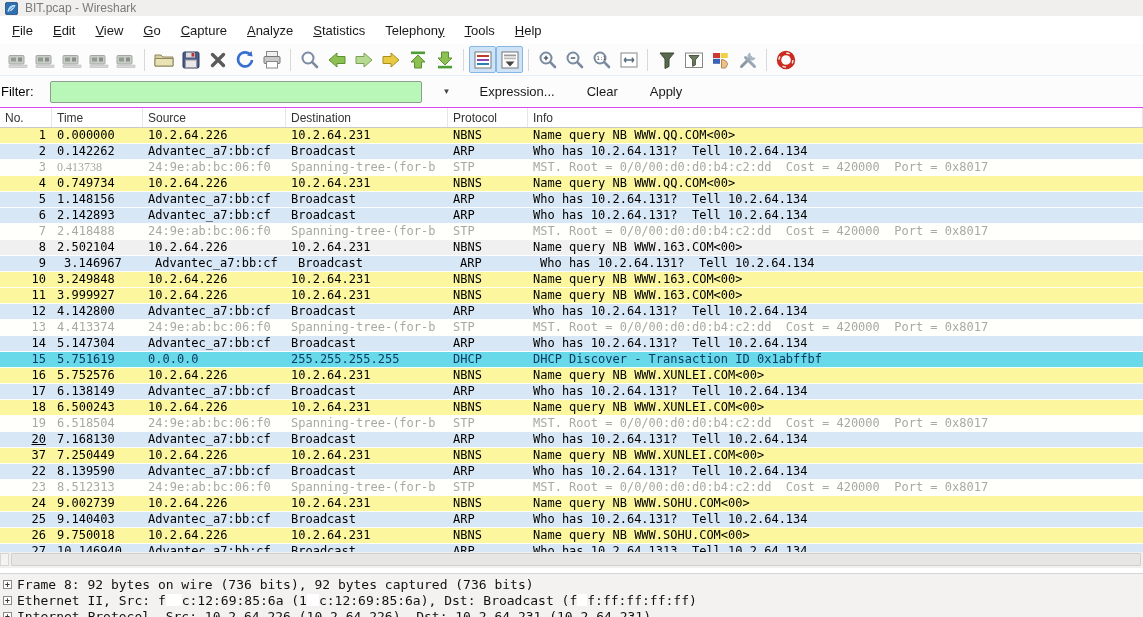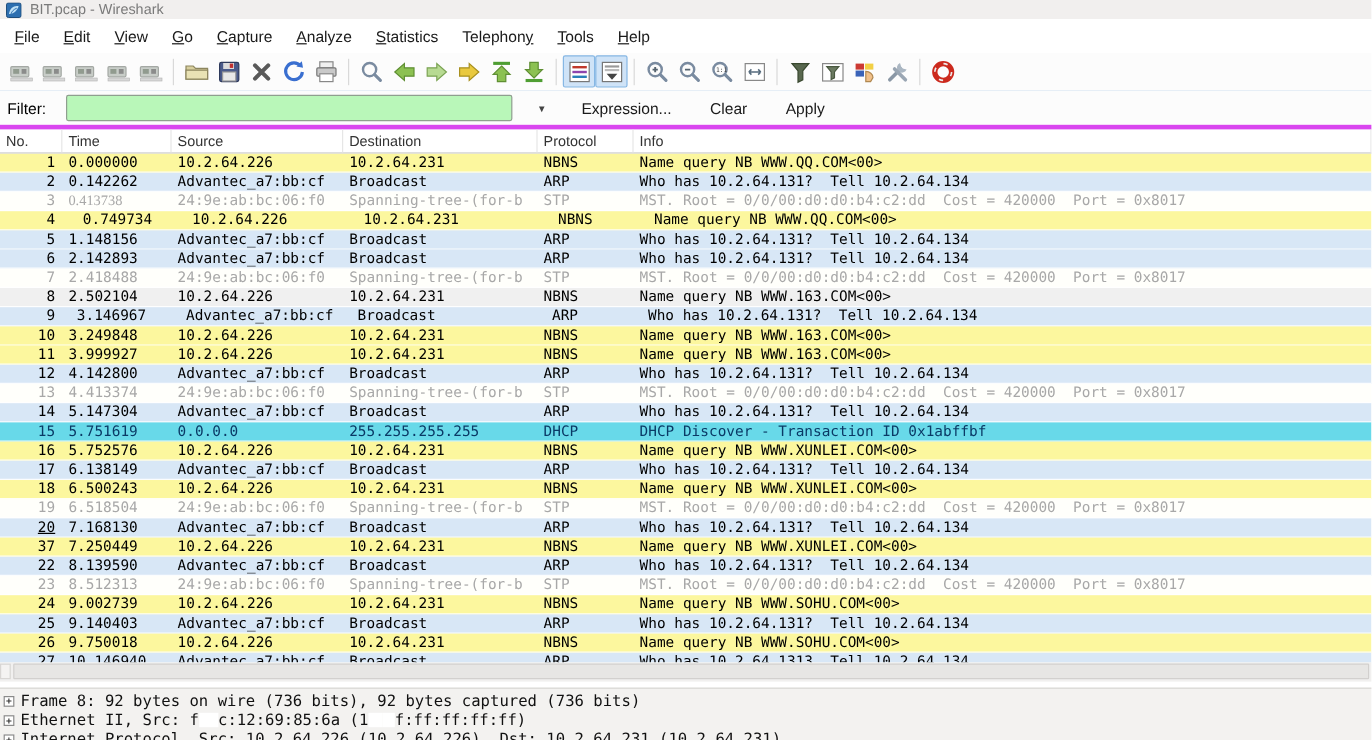--- a/index.html
+++ b/index.html
@@ -14,21 +14,21 @@
   .menu-item u { text-decoration:underline; }
   .toolbar { height:32px; background:#fcfcfc; display:flex; align-items:center;
     padding-left:4px; border-bottom:1px solid #e6eef6; }
   .tb { width:27px; height:27px; display:flex; align-items:center; justify-content:center;
     border:1px solid transparent; border-radius:2px; }
   .tb.dim { opacity:.55; filter:grayscale(35%); }
   .tb.toggled { background:var(--toggle-bg); border:1px solid #86b7e4; }
   .tb svg { width:22px; height:22px; }
   .tb-sep { width:1px; height:22px; background:#d9d9d9; margin:0 5px; }
   .filterbar { height:32px; background:#fcfcfc; display:flex; align-items:center;
-    gap:16px; padding-left:6px; border-bottom:4px solid #d946ef; font-size:13px; }
+    gap:16px; padding-left:1px; border-bottom:1px solid #d946ef; font-size:13px; }
   .filter-input { width:372px; height:22px; background:var(--filter-valid);
     border:1px solid #8f9f8f; border-radius:2px; padding:0 4px;
     font:13px "Liberation Sans", sans-serif; outline:none; }
   .dd-btn { width:18px; height:20px; border:none; background:transparent; font-size:8px;
     color:#444; }
   .flat-btn { border:none; background:transparent; font:13px "Liberation Sans", sans-serif;
     color:#1a1a1a; padding:3px 8px; }
   .hdr-row { height:20px; display:flex; background:#fff; border-bottom:1px solid #c9c9c9;
     font-size:12px; color:#333; }
   .hdr-cell { padding:3px 0 0 5px; border-right:1px solid #e6e6e6; overflow:hidden;
@@ -309,21 +309,21 @@
     <div class="prow row-stp">
       <div class="pcell num" style="width: 52px;">3</div>
       <div class="pcell" style="width: 91px; font-family: Liberation Serif, serif;">0.413738</div>
       <div class="pcell" style="width: 143px;">24:9e:ab:bc:06:f0</div>
       <div class="pcell" style="width: 162px;">Spanning-tree-(for-b</div>
       <div class="pcell" style="width: 80px;">STP</div>
       <div class="pcell" style="flex: 1 1 0%;">MST. Root = 0/0/00:d0:d0:b4:c2:dd  Cost = 420000  Port = 0x8017</div>
     </div>
     <div class="prow row-nbns">
       <div class="pcell num" style="width: 52px;">4</div>
-      <div class="pcell" style="width: 91px; margin-left: 12px;">0.749734</div>
+      <div class="pcell" style="width: 91px;">0.749734</div>
       <div class="pcell" style="width: 143px;">10.2.64.226</div>
       <div class="pcell" style="width: 162px;">10.2.64.231</div>
       <div class="pcell" style="width: 80px;">NBNS</div>
       <div class="pcell" style="flex: 1 1 0%;">Name query NB WWW.QQ.COM&lt;00&gt;</div>
     </div>
     <div class="prow row-arp">
       <div class="pcell num" style="width: 52px;">5</div>
       <div class="pcell" style="width: 91px;">1.148156</div>
       <div class="pcell" style="width: 143px;">Advantec_a7:bb:cf</div>
       <div class="pcell" style="width: 162px;">Broadcast</div>
@@ -510,15 +510,15 @@
 
 <div class="hscroll">
   <div class="endbox"></div>
   <div class="track"></div>
 </div>
 
 <div class="pane-gap"></div>
 
 <div class="detail" id="detail">
     <div class="dline"><span class="expander">+</span><span>Frame 8: 92 bytes on wire (736 bits), 92 bytes captured (736 bits)</span></div>
-    <div class="dline"><span class="expander">+</span><span>Ethernet II, Src: f</span><span class="redact" style="width: 16px;"></span><span>c:12:69:85:6a (1</span><span class="redact" style="width: 12px;"></span><span class="redact" style="width: 10px;"></span><span>f:ff:ff:ff:ff)</span></div>
+    <div class="dline"><span class="expander">+</span><span>Ethernet II, Src: f</span><span class="redact" style="width: 16px;"></span><span>c:12:69:85:6a (1</span><span class="redact" style="width: 12px;"></span><span>c:12:69:85:6a), Dst: Broadcast (f</span><span class="redact" style="width: 10px;"></span><span>f:ff:ff:ff:ff)</span></div>
     <div class="dline"><span class="expander">+</span><span>Internet Protocol, Src: 10.2.64.226 (10.2.64.226), Dst: 10.2.64.231 (10.2.64.231)</span></div>
   </div>
 
 </body></html>

